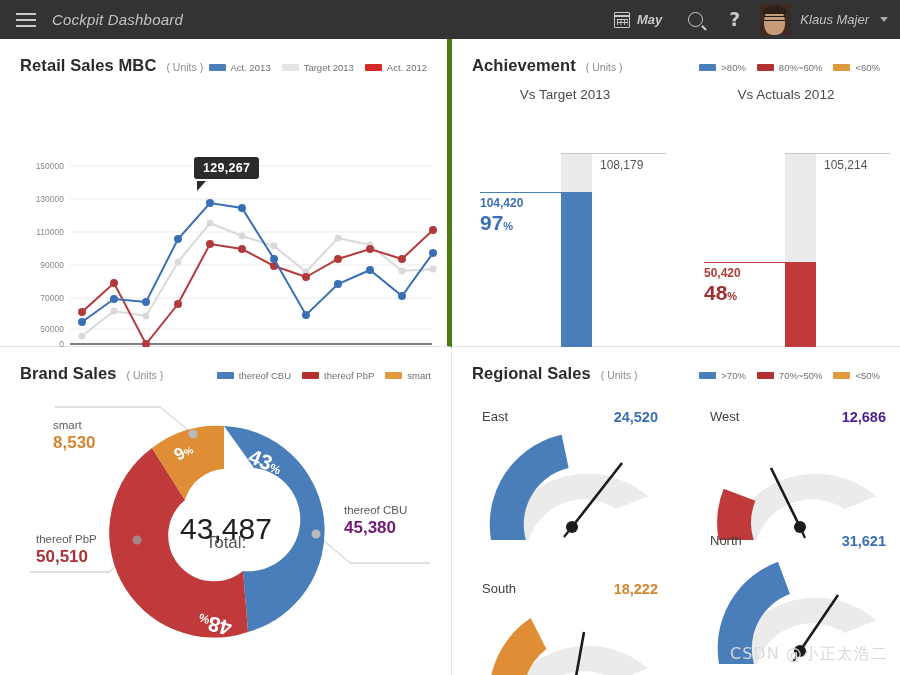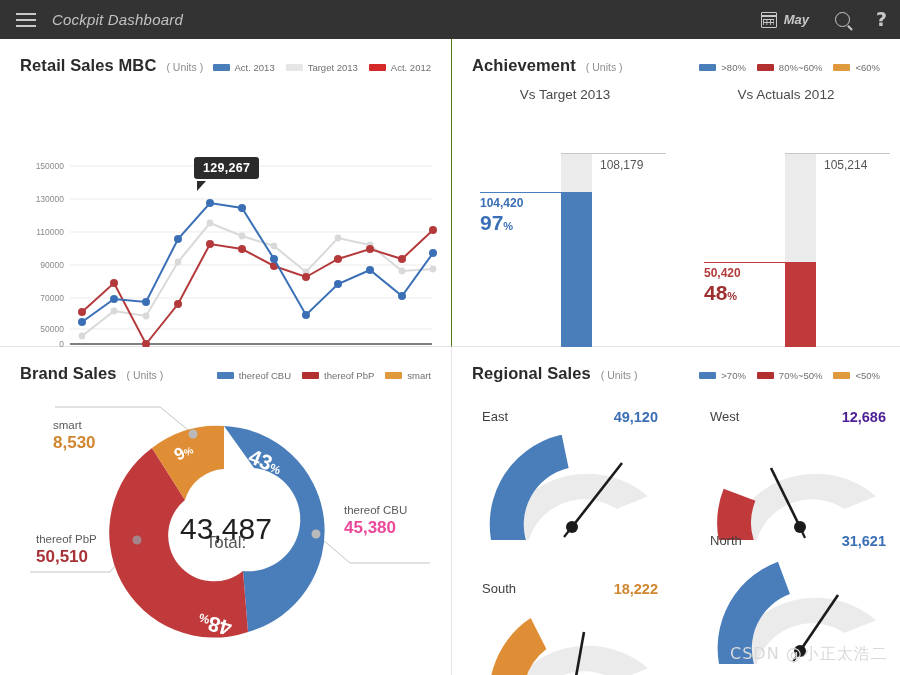--- a/index.html
+++ b/index.html
@@ -47,21 +47,21 @@
   }
   #avatar .face { position: absolute; left: 5px; top: 5px; width: 21px; height: 26px; border-radius: 45% 45% 40% 40%; background: #c79a78; }
   #avatar .hair { position: absolute; left: 4px; top: 2px; width: 23px; height: 8px; border-radius: 50% 50% 0 0; background: #2c2018; }
   #avatar .glasses { position: absolute; left: 5px; top: 12px; width: 21px; height: 5px;
     border-top: 1.5px solid #1a1a1a; border-bottom: 1.5px solid #1a1a1a; }
   #user-name { font-size: 13px; font-style: italic; color: #c2c2c2; margin-right: 11px; }
   .caret { width: 0; height: 0; border-left: 4px solid transparent; border-right: 4px solid transparent; border-top: 5px solid #a8a8a8; }
 
   
   .panel { position: absolute; background: #fff; }
-  #panel-retail    { left: 0;   top: 39px;  width: 452px; height: 308px; border-right: 1px solid #4d7c0f; border-bottom: 1px solid #e4e4e4; }
+  #panel-retail    { left: 0;   top: 39px;  width: 452px; height: 308px; border-right: 5px solid #4d7c0f; border-bottom: 1px solid #e4e4e4; }
   #panel-achieve   { left: 452px; top: 39px; width: 448px; height: 308px; border-bottom: 1px solid #e4e4e4; }
   #panel-brand     { left: 0;   top: 347px; width: 452px; height: 328px; border-right: 1px solid #e4e4e4; }
   #panel-regional  { left: 452px; top: 347px; width: 448px; height: 328px; }
 
   .panel-head { display: flex; align-items: baseline; padding: 17px 16px 0 20px; }
   .panel-title { font-size: 16.5px; font-weight: bold; color: #2b2b2b; letter-spacing: .1px; }
   .panel-units { font-size: 10.5px; color: #8d8d8d; margin-left: 10px; }
   .legend { margin-left: auto; display: flex; align-items: center; gap: 11px; padding-right: 4px; }
   .legend-item { display: flex; align-items: center; gap: 5px; }
   .legend-swatch { width: 17px; height: 7px; border-radius: 1px; }
@@ -120,20 +120,29 @@
   <div id="topbar-right">
     <div class="tb-item">
       <div class="cal-glyph"></div>
       <span class="tb-label">May</span>
     </div>
     <div class="tb-item">
       <div class="search-glyph"></div>
     </div>
     <div class="tb-item">
       <div class="help-glyph">?</div>
+    </div>
+    <div id="avatar-wrap">
+      <div id="avatar">
+        <div class="face"></div>
+          <div class="hair"></div>
+          <div class="glasses"></div>
+      </div>
+      <span id="user-name">Klaus Majer</span>
+      <span class="caret"></span>
     </div>
   </div>
 </div>
 
 <div class="panel" id="panel-retail">
   <div class="panel-head">
     <div class="panel-title">Retail Sales MBC</div>
     <div class="panel-units">( Units )</div>
     <div class="legend">
       <div class="legend-item">
@@ -334,21 +343,21 @@
     </svg>
     <div class="donut-center-label" style="top:105px;margin-top:41px;">Total:</div>
     <div class="donut-center-value" style="top:125px;">43,487</div>
 
     <div class="callout" style="left:53px; top:32px;">
       <div class="c-name">smart</div>
       <div class="c-val" style="color:#d0862f;">8,530</div>
     </div>
     <div class="callout" style="left:344px; top:117px;">
       <div class="c-name">thereof CBU</div>
-      <div class="c-val" style="color:#ec4899;">45,380</div>
+      <div class="c-val" style="color:#701a75;">45,380</div>
     </div>
     <div class="callout" style="left:36px; top:146px;">
       <div class="c-name">thereof PbP</div>
       <div class="c-val" style="color:#a83238;">50,510</div>
     </div>
   </div>
 </div>
 
 <div class="panel" id="panel-regional">
   <div class="panel-head">
@@ -365,21 +374,21 @@
       </div>
       <div class="legend-item">
         <span class="legend-swatch" style="background:#e09a3e"></span>
         <span class="legend-label">&lt;50%</span>
       </div>
     </div>
   </div>
 
   <div class="gauge-cell" style="left:20px; top:62px;">
     <div class="gauge-name">East</div>
-    <div class="gauge-value" style="color:#3a6fb5;">49,120</div>
+    <div class="gauge-value" style="color:#3a6fb5;">24,520</div>
     <svg width="200" height="105" viewBox="0 0 200 105" style="position:absolute;left:0;top:26px;">
       <path d="M18 92 A 92 92 0 0 1 182 92 L 148 92 A 58 58 0 0 0 52 92 Z" fill="#ebebeb" transform="rotate(-22 100 92)"></path>
       <path d="M18 92 A 92 92 0 0 1 125 2.5 L 119 36 A 58 58 0 0 0 52 92 Z" fill="#4a7ebb" transform="rotate(-22 100 92)"></path>
       <line x1="100" y1="92" x2="150" y2="28" stroke="#1b1b1b" stroke-width="2.6"></line>
       <line x1="100" y1="92" x2="92" y2="102" stroke="#1b1b1b" stroke-width="2.2"></line>
       <circle cx="100" cy="92" r="6" fill="#1b1b1b"></circle>
     </svg>
   </div>
 
   <div class="gauge-cell" style="left:248px; top:62px;">

